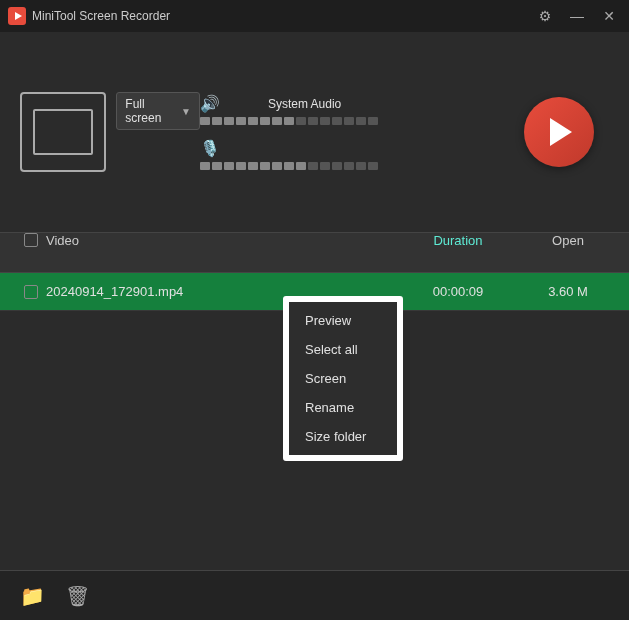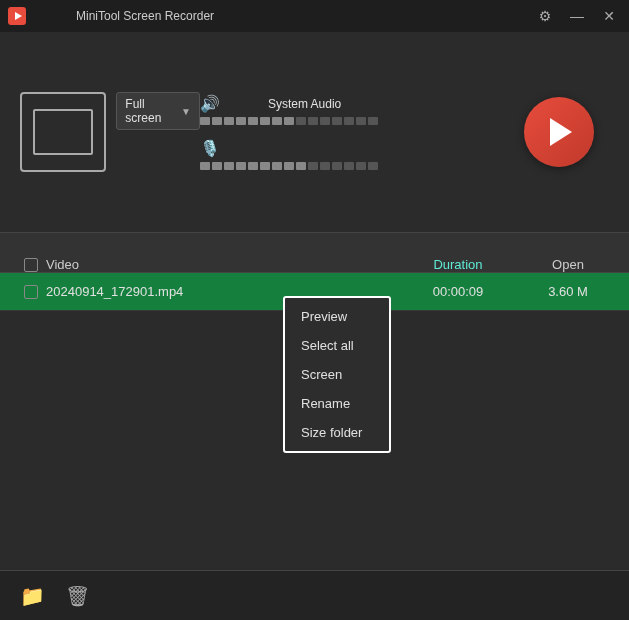--- a/index.html
+++ b/index.html
@@ -15,21 +15,20 @@
     }
 
     
     .title-bar {
       width: 100%;
       height: 32px;
       background: #1e1e1e;
       display: flex;
       align-items: center;
       padding: 0 8px;
-      gap: 44px;
     }
     .title-bar-icon {
       width: 18px;
       height: 18px;
       margin-right: 6px;
     }
     .title-bar-text {
       flex: 1;
       font-size: 12px;
       color: #ccc;
@@ -179,21 +178,21 @@
       height: 1px;
       background: #444;
     }
 
     
     .table-header {
       width: 100%;
       height: 40px;
       background: #333;
       display: flex;
-      align-items: flex-end;
+      align-items: flex-start;
       padding: 0 16px;
       border-bottom: 1px solid #444;
     }
     .col-check {
       width: 30px;
       display: flex;
       align-items: center;
       justify-content: center;
     }
     .col-video {
@@ -252,23 +251,23 @@
       text-align: center;
       font-size: 13px;
       color: #e0e0e0;
     }
 
     
     .context-menu {
       position: absolute;
       left: 283px;
       top: 296px;
-      width: 108px;
+      width: 120px;
       background: #2d2d2d;
-      border: 2px solid #ffffff;
+      border: 6px solid #ffffff;
       border-radius: 3px;
       z-index: 100;
       padding: 4px 0;
     }
     .context-menu-item {
       padding: 7px 16px;
       font-size: 13px;
       color: #e0e0e0;
       cursor: pointer;
     }

